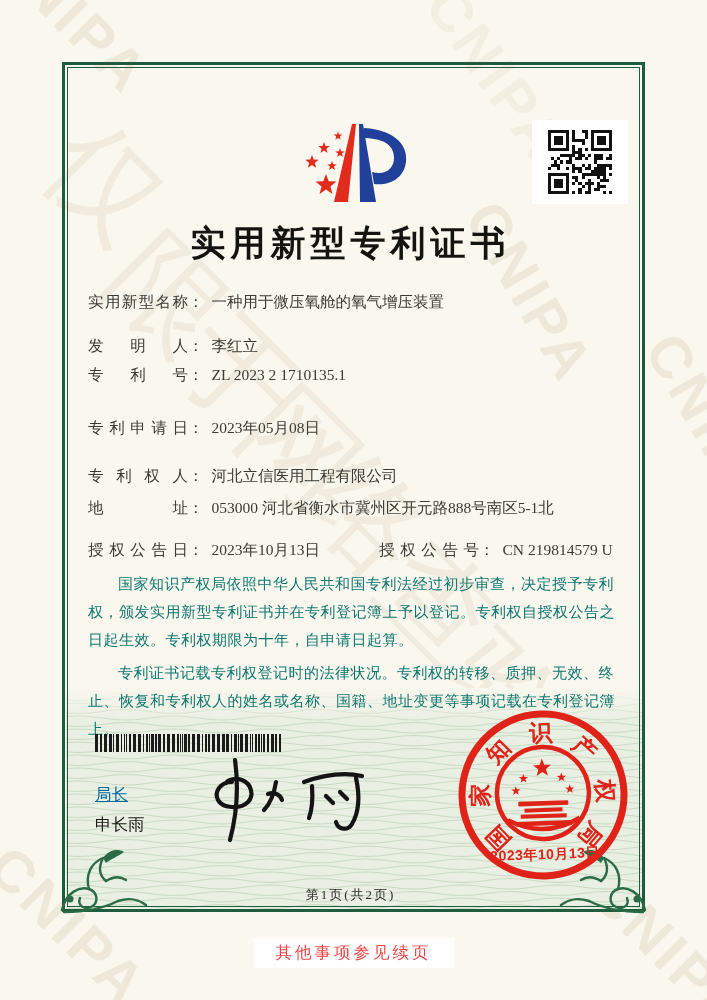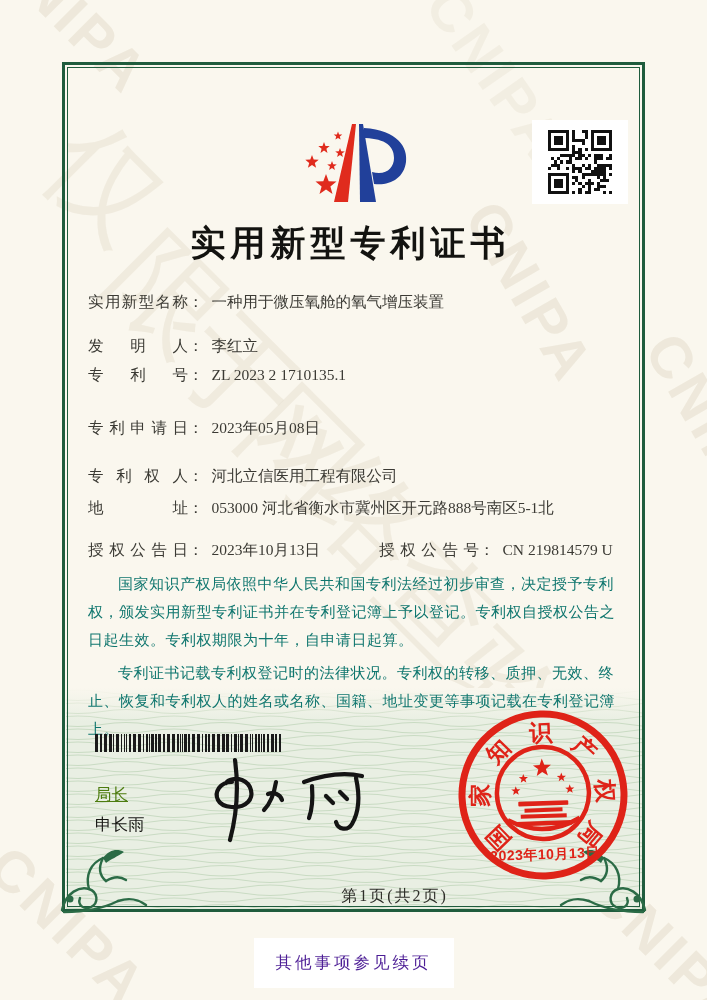--- a/index.html
+++ b/index.html
@@ -42,37 +42,37 @@
   .flabel{display:inline-block;width:100px;text-align:justify;text-align-last:justify;}
   .fvalue{margin-left:8px;}
   .r0{top:292px}.r1{top:336px}.r2{top:365px}.r3{top:418px}.r4{top:466px}.r5{top:498px}.rg{top:540px;width:540px;}
   .g2{position:absolute;left:291px;top:0;}
   
   .paras{position:absolute;left:88px;top:572px;width:536px;z-index:5;}
   .paras p{margin:0 0 6px 0;text-indent:2em;font-size:15px;line-height:1.85;letter-spacing:.5px;color:#0f766e;font-family:Liberation Mono, monospace;}
   
   .barcode{position:absolute;left:95px;top:734px;z-index:5;}
   .sig-title{position:absolute;left:95px;top:784px;z-index:5;font-family:"Liberation Sans","DejaVu Sans",sans-serif;
-        font-size:16.5px;color:#4d7c0f;text-decoration:underline;}
+        font-size:16.5px;color:#0369a1;text-decoration:underline;}
   .sig-name{position:absolute;left:95px;top:814px;z-index:5;font-family:"Liberation Sans","DejaVu Sans",sans-serif;
         font-size:16.5px;color:#171714;}
   .signature{position:absolute;left:180px;top:748px;z-index:5;}
   .seal{position:absolute;left:452px;top:704px;width:182px;height:182px;z-index:6;transform:rotate(-2deg);}
   .seal svg{position:absolute;left:0;top:0;}
   .seal-ring-char{position:absolute;font-size:23px;font-weight:bold;color:var(--seal-red);line-height:1;
         font-family:"Liberation Serif",serif;}
   .seal-date{position:absolute;left:0;top:142px;width:100%;text-align:center;font-size:14px;font-weight:bold;
         color:var(--seal-red);letter-spacing:.5px;font-family:"Liberation Sans",sans-serif;}
   .ornament{position:absolute;z-index:4;}
   .orn-left{left:56px;top:842px;}
   .orn-right{left:556px;top:842px;transform:scaleX(-1);}
   .pagenum{position:absolute;left:62px;top:886px;width:577px;text-align:center;z-index:5;
-        font-size:16px;letter-spacing:2px;color:#2d2d28;margin-left:44px;}
+        font-size:13px;letter-spacing:2px;color:#2d2d28;}
   .note{position:absolute;left:50%;top:938px;transform:translateX(-50%);background:#ffffff;z-index:5;
-        padding:14px 22px;font-size:16.5px;letter-spacing:3px;color:#4c1d95;white-space:nowrap;}
+        padding:4px 22px;font-size:16.5px;letter-spacing:3px;color:#ef4444;white-space:nowrap;}
 </style>
 </head>
 <body>
 
 <div class="page">
 
   <div class="wm-layer" id="wm-layer">
     <span class="wm-cnipa c1">CNIPA</span>
     <span class="wm-cnipa c2">CNIPA</span>
     <span class="wm-cnipa c3">CNIPA</span>

